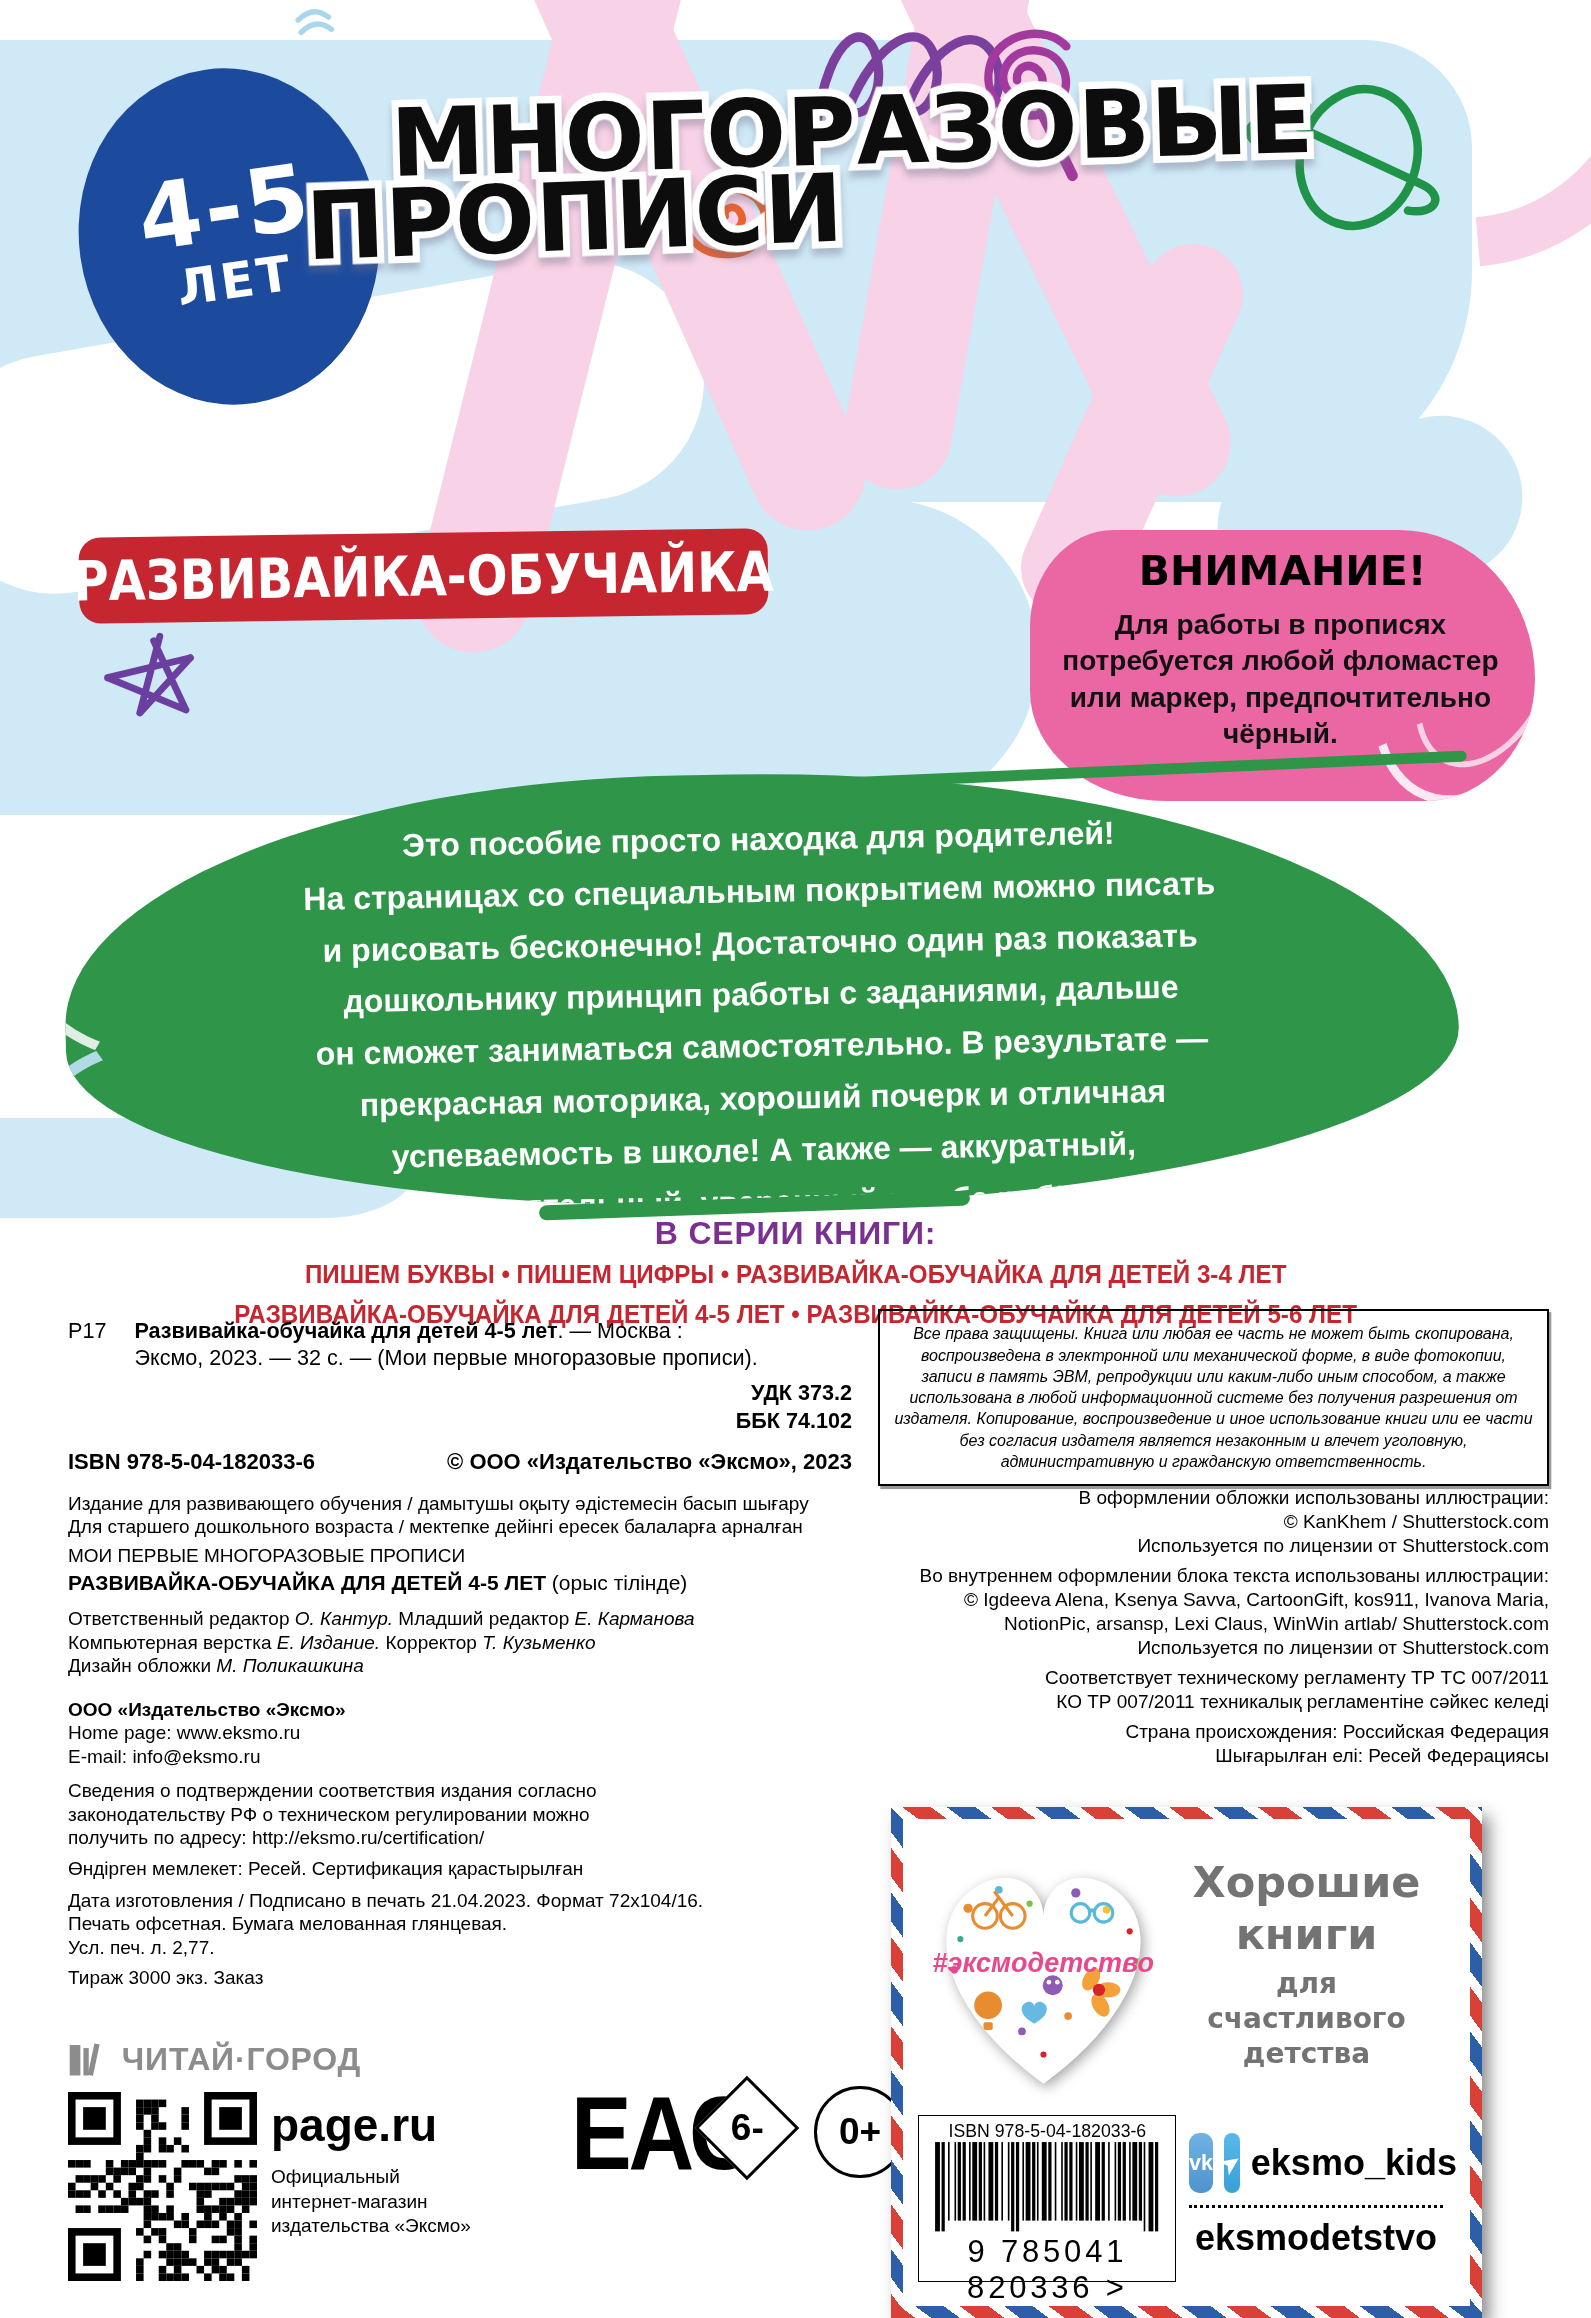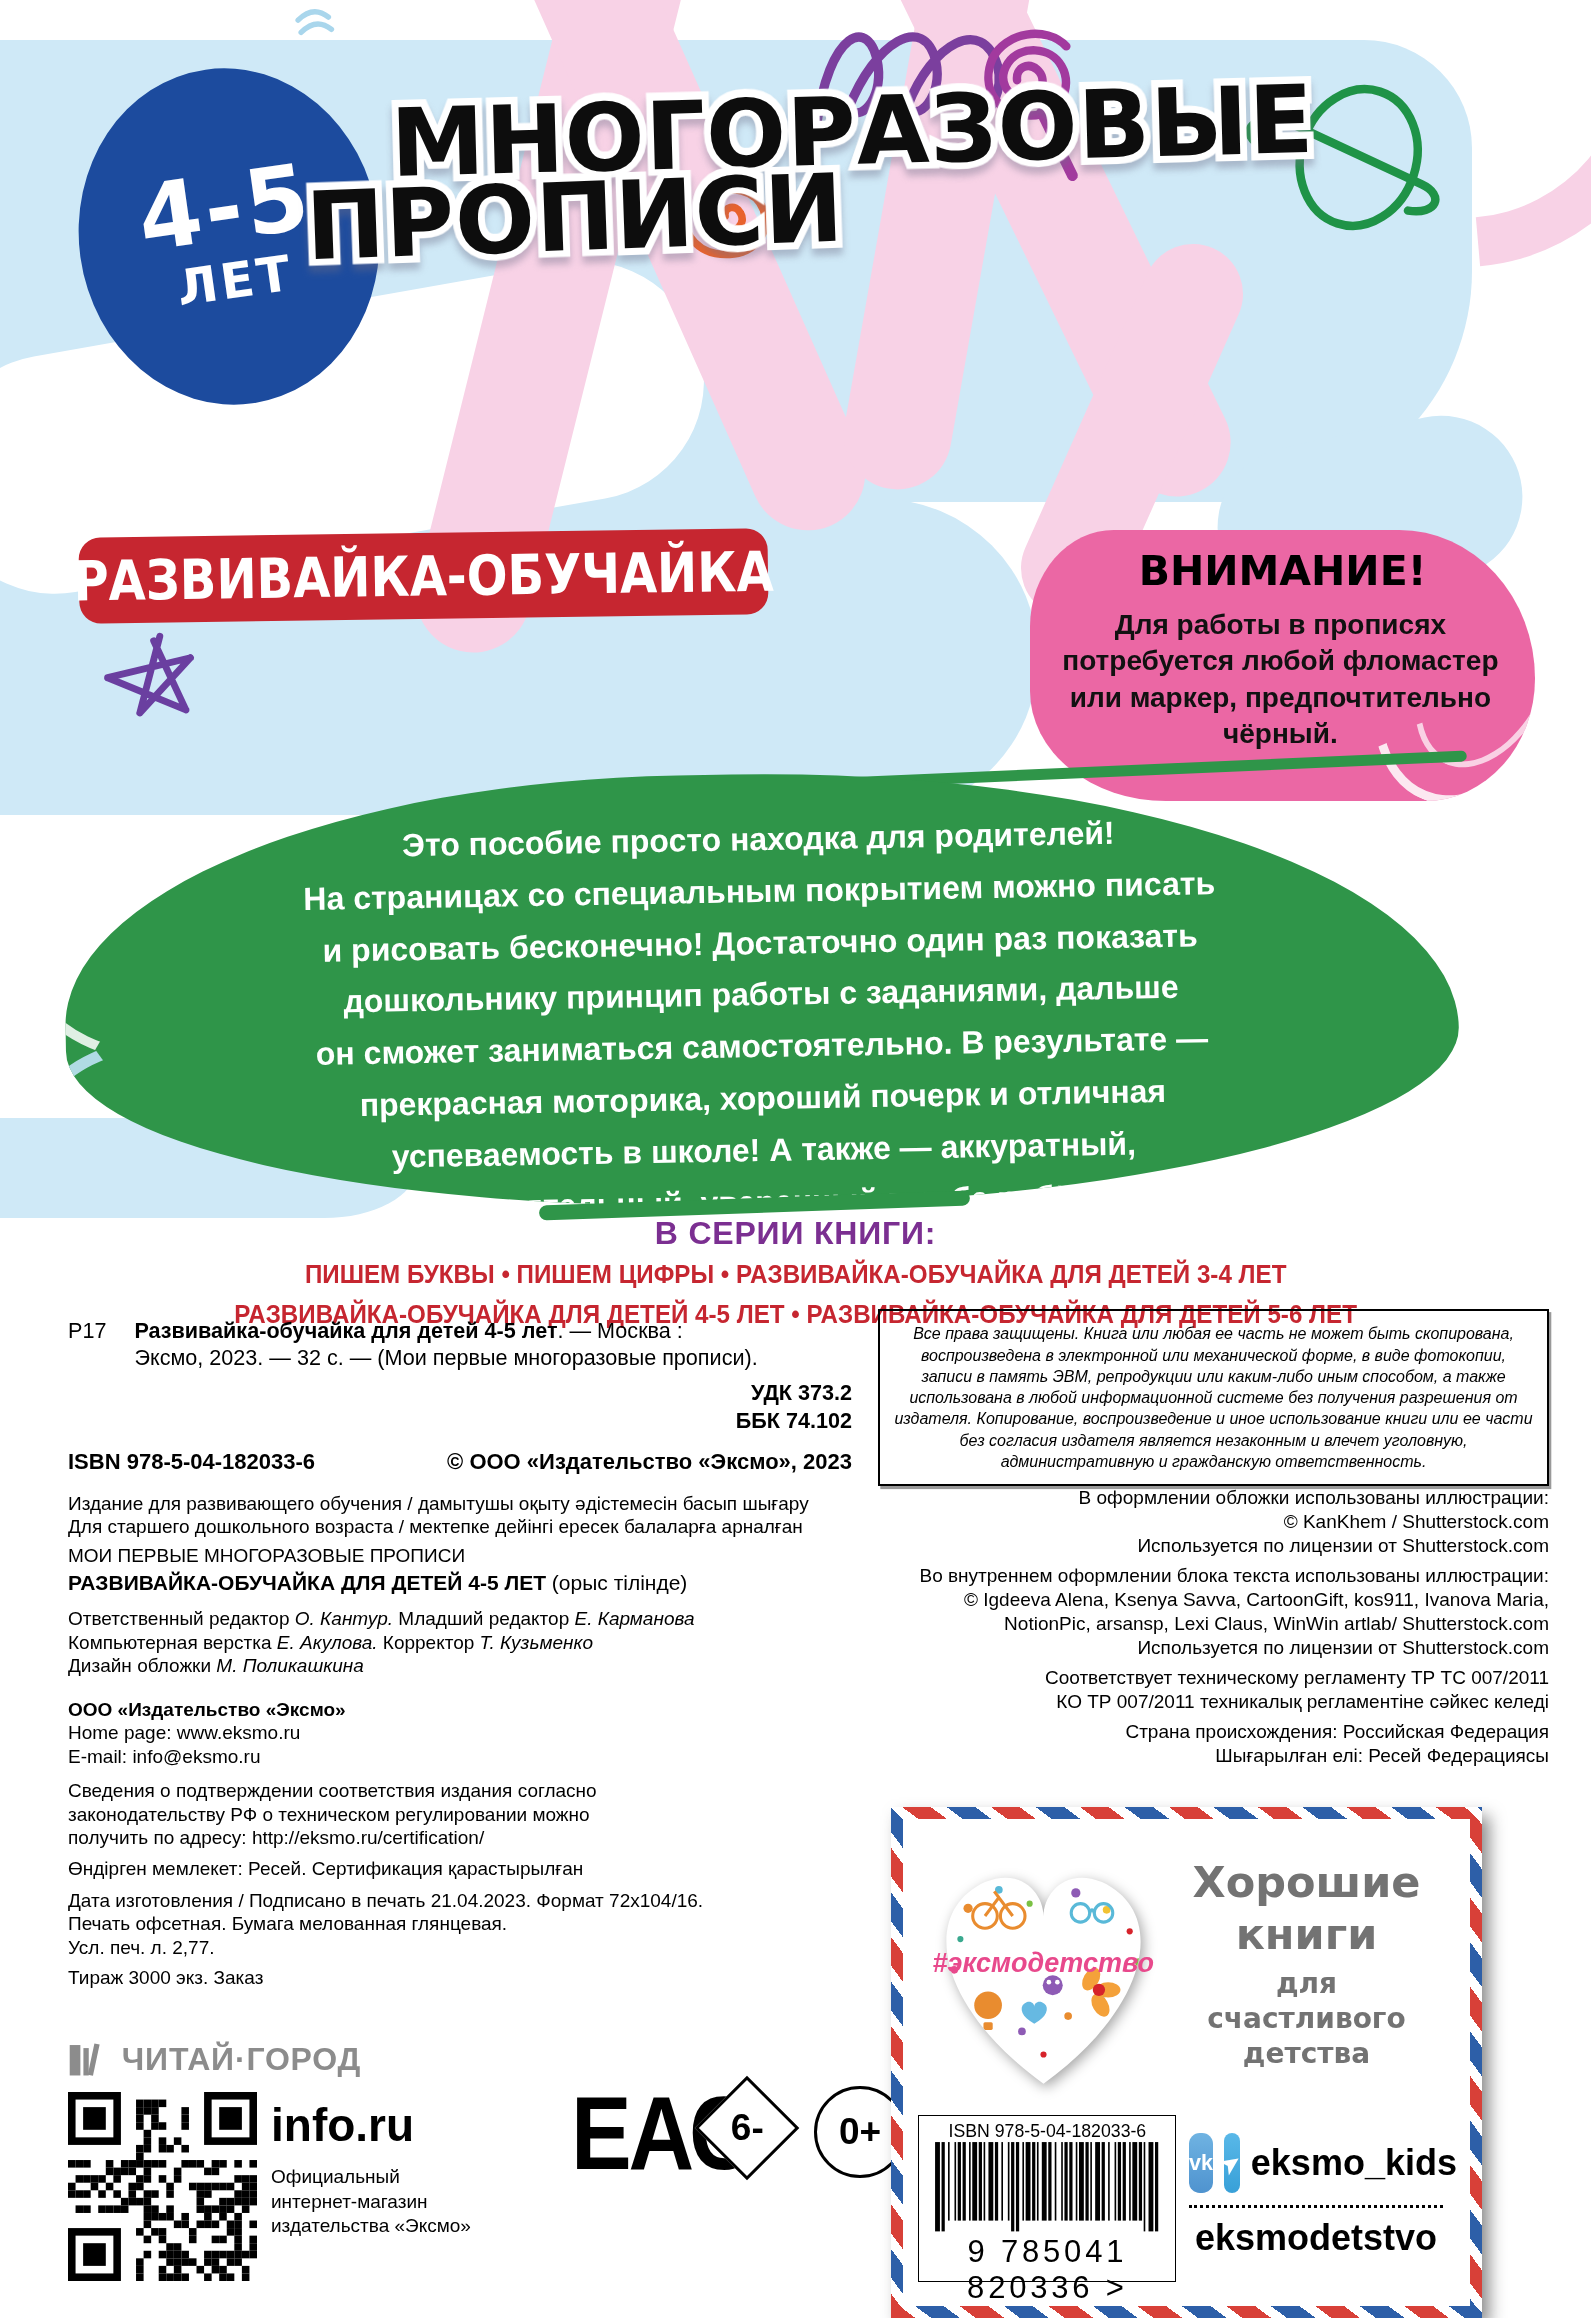--- a/index.html
+++ b/index.html
@@ -264,21 +264,21 @@
     <div class="isbnrow">
       <span>ISBN 978-5-04-182033-6</span>
       <span>© ООО «Издательство «Эксмо», 2023</span>
     </div>
     <div class="ednote pre">Издание для развивающего обучения / дамытушы оқыту әдістемесін басып шығару
 Для старшего дошкольного возраста / мектепке дейінгі ересек балаларға арналған</div>
     <div class="sernote">МОИ ПЕРВЫЕ МНОГОРАЗОВЫЕ ПРОПИСИ</div>
     <div class="titlenote"><b>РАЗВИВАЙКА-ОБУЧАЙКА ДЛЯ ДЕТЕЙ 4-5 ЛЕТ</b><span> (орыс тілінде)</span></div>
     <div class="editors">
       <div><span>Ответственный редактор </span><span class="it">О. Кантур.</span><span> Младший редактор </span><span class="it">Е. Карманова</span></div>
-      <div><span>Компьютерная верстка </span><span class="it">Е. Акулова.</span><span> Корректор </span><span class="it">Т. Кузьменко</span></div>
+      <div><span>Компьютерная верстка </span><span class="it">Е. Издание.</span><span> Корректор </span><span class="it">Т. Кузьменко</span></div>
       <div><span>Дизайн обложки  </span><span class="it">М. Поликашкина</span><span></span><span class="it"></span></div>
     </div>
     <div class="pubblock">
       <div><b>ООО «Издательство «Эксмо»</b></div>
       <div>Home page: www.eksmo.ru</div>
       <div>E-mail: info@eksmo.ru</div>
     </div>
     <div class="certinfo pre">Сведения о подтверждении соответствия издания согласно
 законодательству РФ о техническом регулировании можно
 получить по адресу: http://eksmo.ru/certification/</div>
@@ -502,21 +502,21 @@
       <rect x="0" y="0" width="7" height="7" fill="#000"></rect>
       <rect x="1" y="1" width="5" height="5" fill="#fff"></rect>
       <rect x="2" y="2" width="3" height="3" fill="#000"></rect>
       <rect x="18" y="0" width="7" height="7" fill="#000"></rect>
       <rect x="19" y="1" width="5" height="5" fill="#fff"></rect>
       <rect x="20" y="2" width="3" height="3" fill="#000"></rect>
       <rect x="0" y="18" width="7" height="7" fill="#000"></rect>
       <rect x="1" y="19" width="5" height="5" fill="#fff"></rect>
       <rect x="2" y="20" width="3" height="3" fill="#000"></rect>
     </svg>
-  <div class="abs eksmo-ru">info.ru</div>
+  <div class="abs eksmo-ru">page.ru</div>
   <div class="abs store pre">Официальный
 интернет-магазин
 издательства «Эксмо»</div>
   <div class="abs eac">ЕАС</div>
   <div class="abs age6">
     <div class="dia">
         <span>6-</span>
       </div>
   </div>
   <div class="abs age0">

